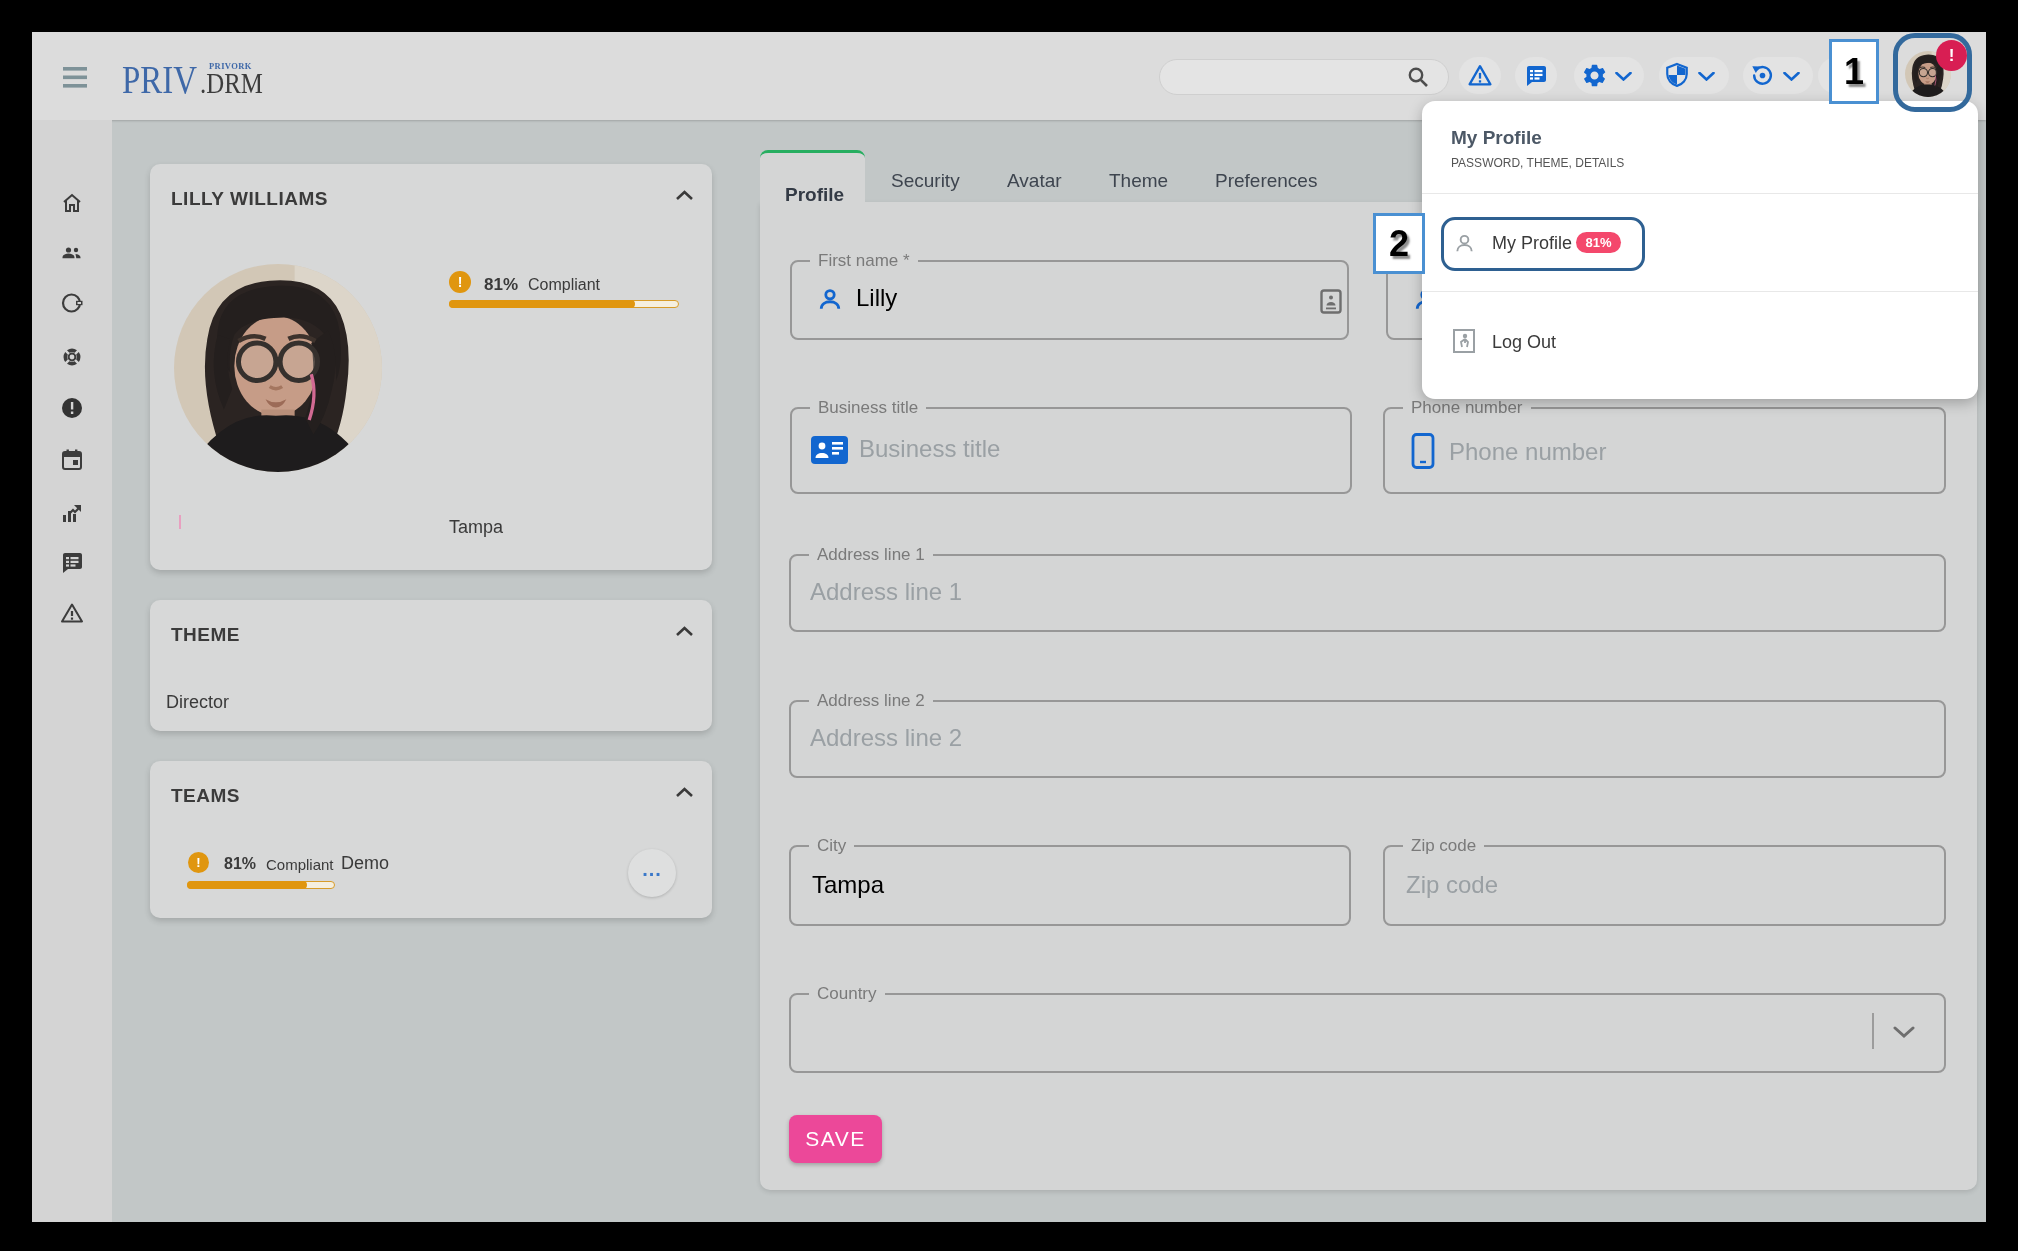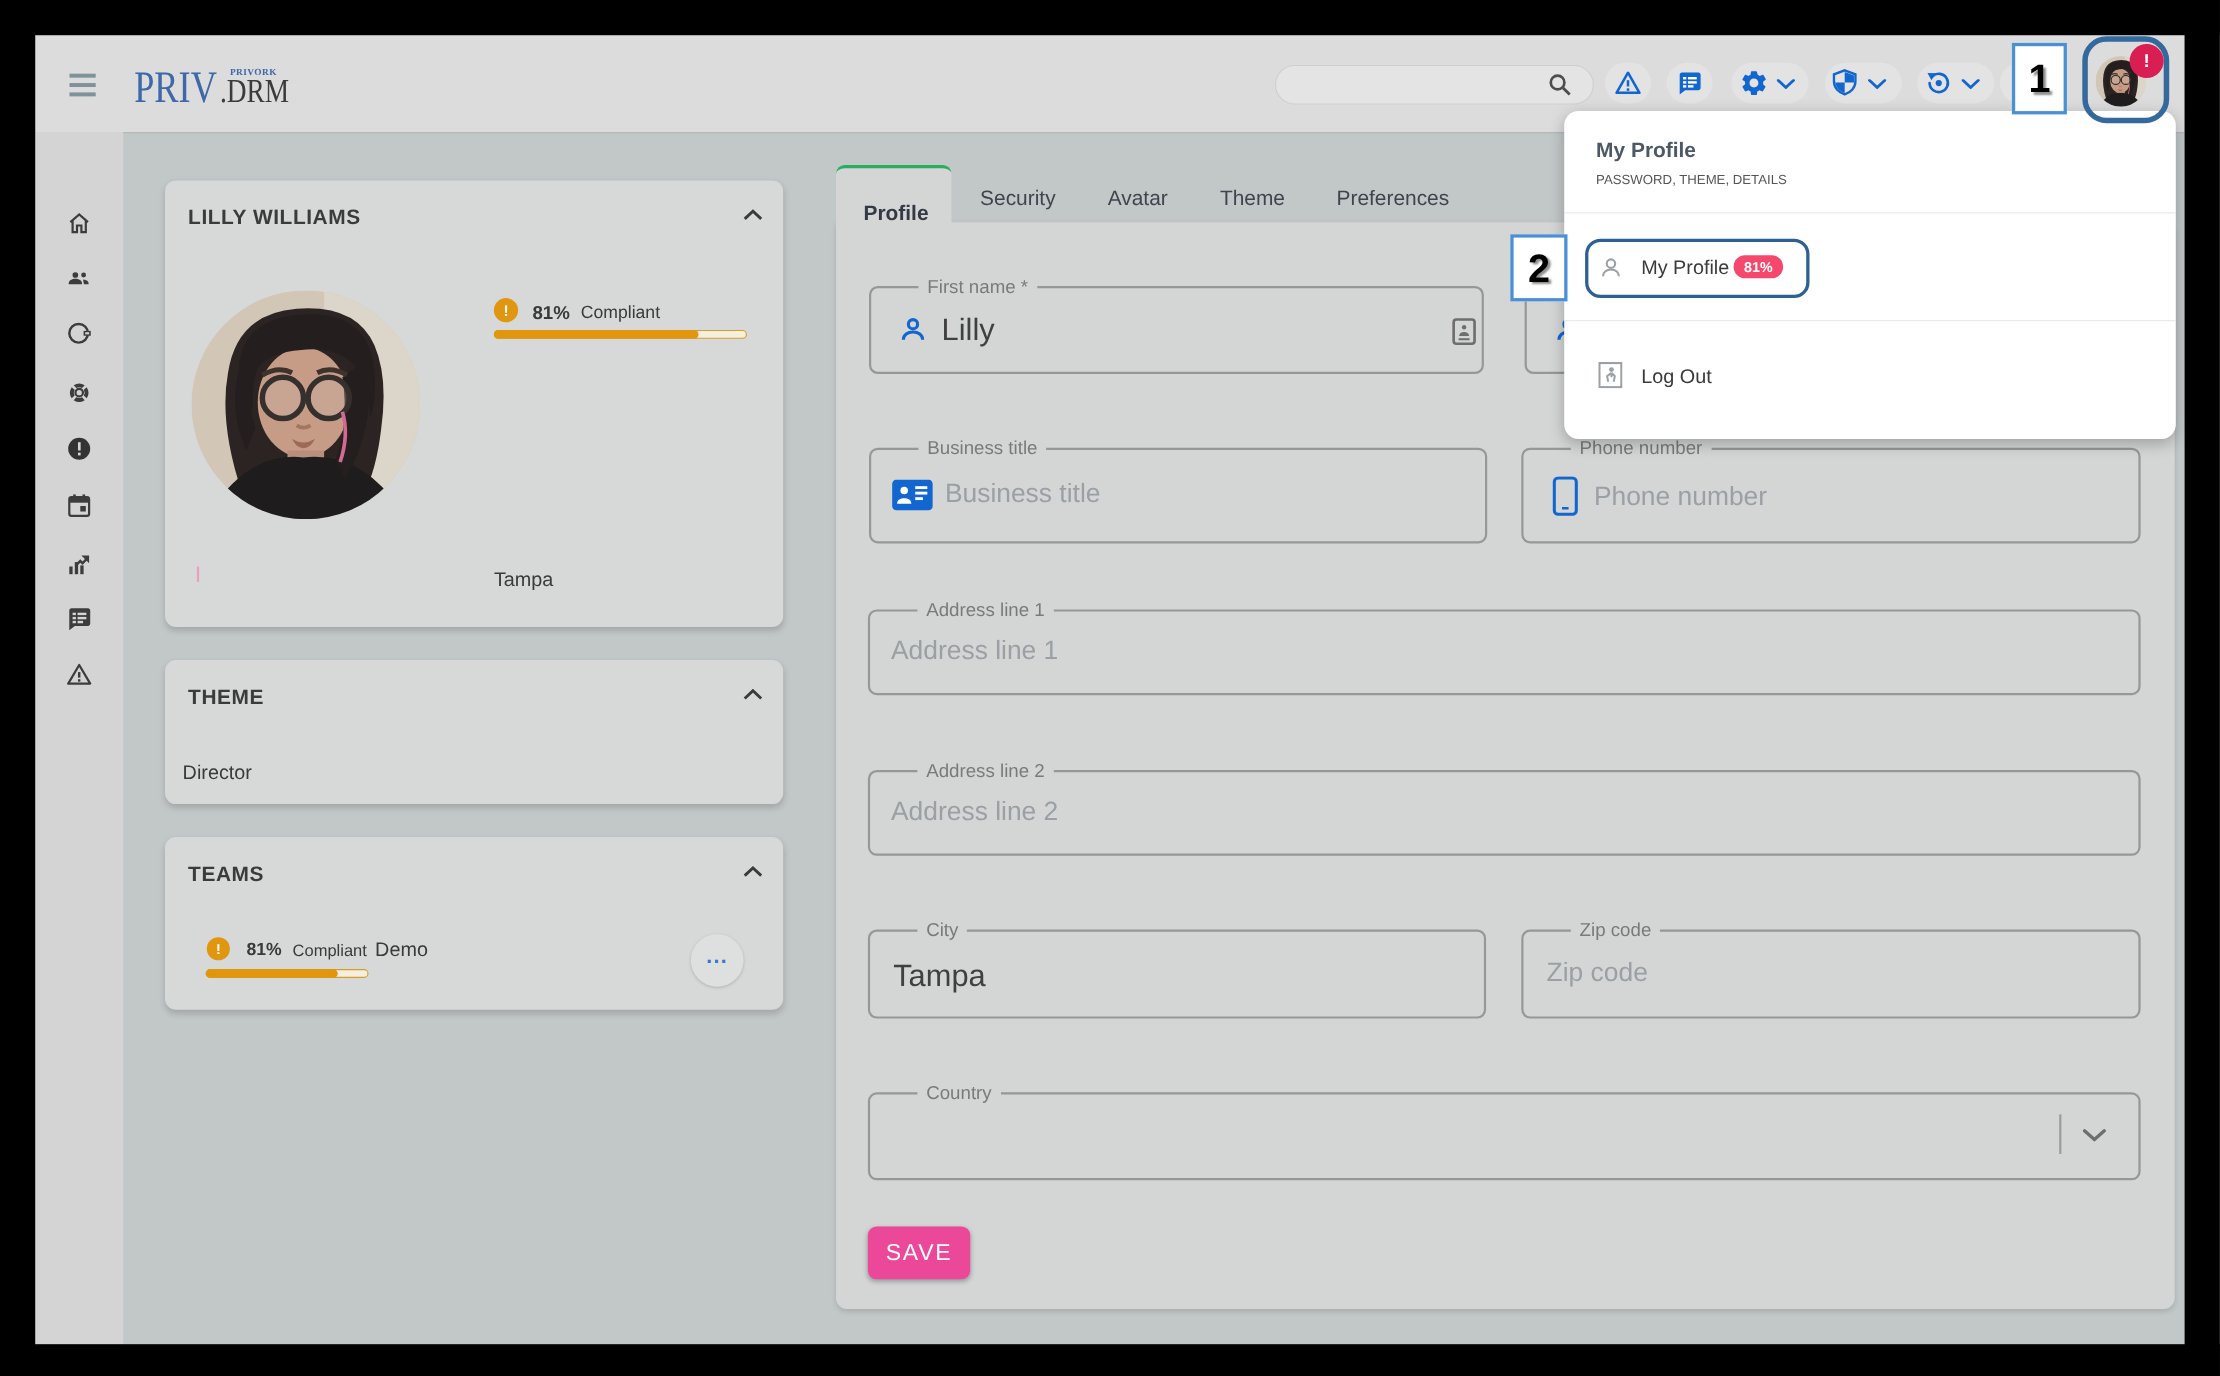--- a/index.html
+++ b/index.html
@@ -3,23 +3,23 @@
 <meta charset="utf-8">
 <style>
 html,body{margin:0;padding:0;background:#000;width:2018px;height:1251px;overflow:hidden;}
 *{box-sizing:border-box;font-family:"Liberation Sans",sans-serif;}
 #app{position:absolute;left:0;top:0;width:2018px;height:1251px;background:#c2c7c7;}
 .abs{position:absolute;}
 .frame{position:absolute;background:#000;z-index:90;}
 .card{position:absolute;background:#d7d8d8;border-radius:10px;box-shadow:0 3px 6px rgba(0,0,0,.16);}
 .cardtitle{position:absolute;font-weight:bold;color:#3b3b3b;letter-spacing:.5px;font-size:19px;}
 .field{position:absolute;border:2px solid #979797;border-radius:8px;}
-.field .lbl{position:absolute;top:-11px;left:18px;background:#d4d5d5;padding:0 8px;font-size:17px;color:#7a7a7a;white-space:nowrap;line-height:20px;margin-left:25px;}
+.field .lbl{position:absolute;top:-11px;left:18px;background:#d4d5d5;padding:0 8px;font-size:17px;color:#7a7a7a;white-space:nowrap;line-height:20px;}
 .ph{position:absolute;font-size:24px;color:#9aa0a4;}
-.val{position:absolute;font-size:28px;color:#404040;}
+.val{position:absolute;font-size:24px;color:#000000;}
 .annbox{position:absolute;background:#fff;border:3px solid #4a90d2;display:flex;align-items:center;justify-content:center;font-weight:bold;color:#000;font-size:36px;text-shadow:2.5px 2.5px 2px rgba(0,0,0,.45);z-index:60;}
 .pill{position:absolute;background:#e3e3e3;border-radius:19px;height:37px;top:57px;}
 .mtext{color:#3a3a3a;position:absolute;}
 </style>
 </head>
 <body>
 <div id="app">
 
 <div class="abs" style="left:32px;top:32px;width:1954px;height:88px;background:#dcdcdc;box-shadow:0 1px 2px rgba(0,0,0,.18);"></div>
 <div class="abs" style="left:32px;top:120px;width:80px;height:1102px;background:#d4d4d4;"></div>

